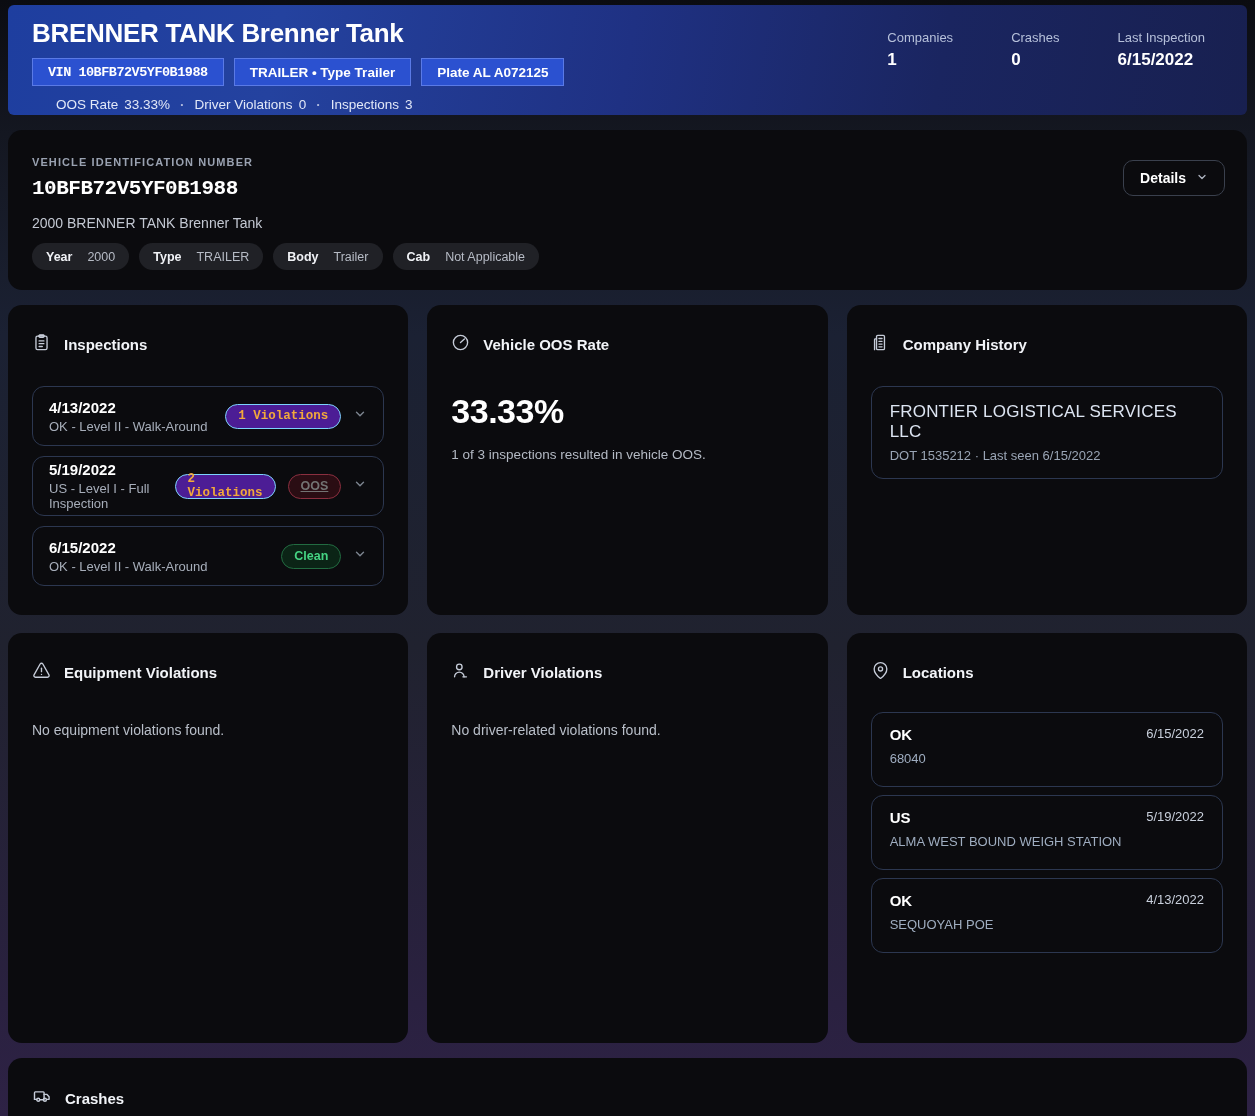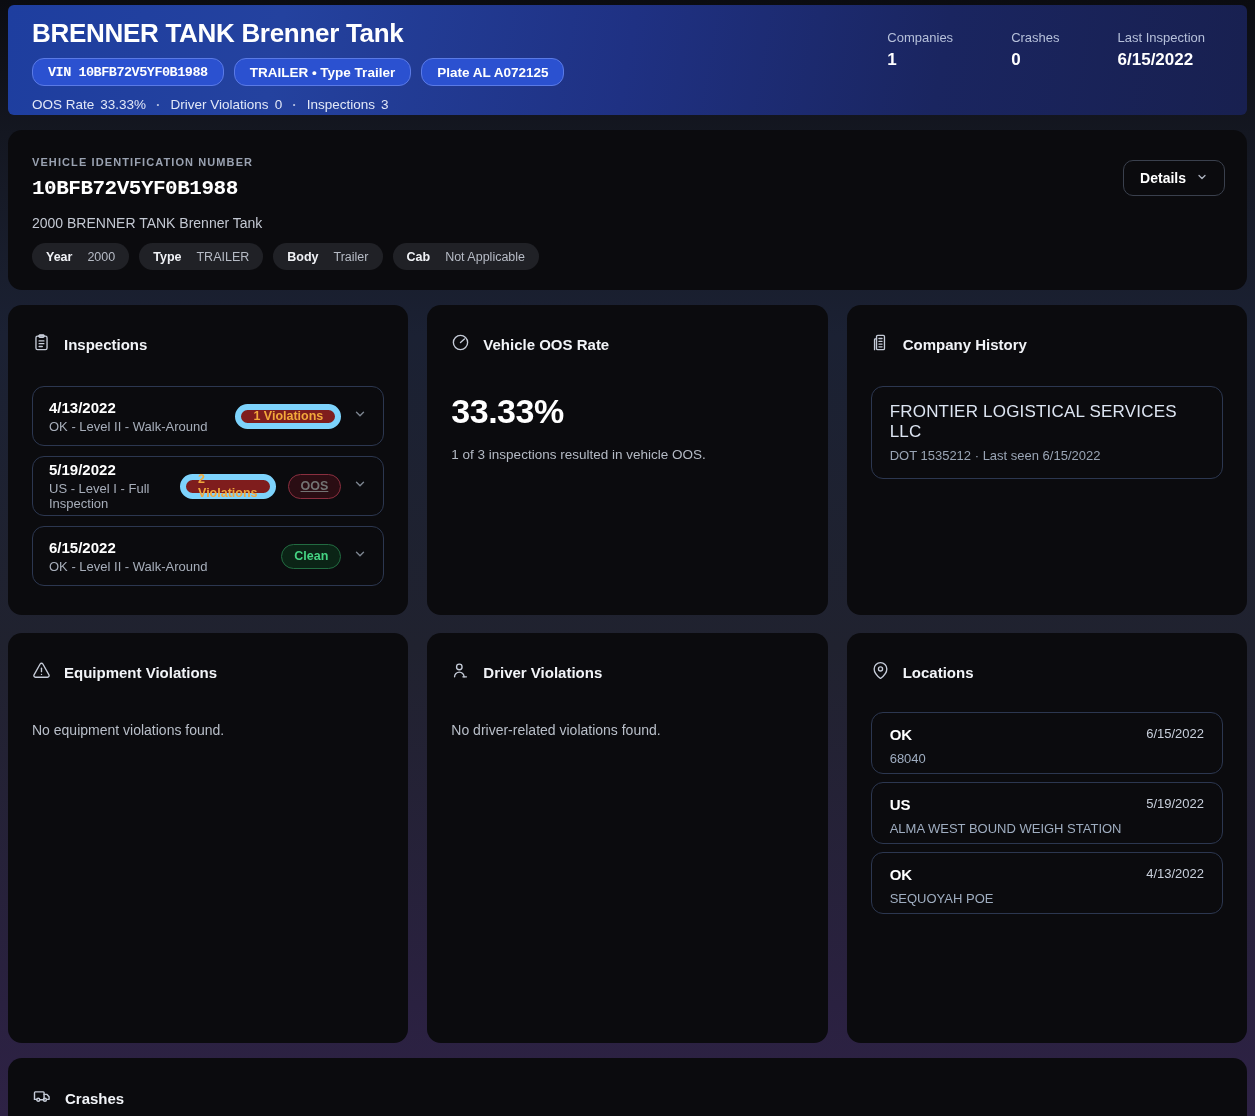--- a/index.html
+++ b/index.html
@@ -15,25 +15,25 @@
   .topbar {
     height:110px; border-radius:6px;
     background:linear-gradient(100deg,#1e3e9f 0%,#24429f 22%,#1f3183 50%,#1a2560 75%,#182050 100%);
     display:flex; justify-content:space-between;
     padding:13px 42px 0 24px;
   }
   .topbar h1 { font-size:26px; font-weight:800; letter-spacing:-0.3px; }
   .badge-row { display:flex; gap:10px; margin-top:9px; }
   .hbadge {
     display:inline-flex; align-items:center; height:28px; padding:0 15px;
-    background:#2b51d0; border:1px solid #5a7ae6; border-radius:12px;
+    background:#2b51d0; border:1px solid #5a7ae6; border-radius:0;
     font-size:13.5px; font-weight:bold; color:#fff; cursor:pointer;
   }
   .hbadge.mono { font-family:"Liberation Mono","DejaVu Sans Mono",monospace; letter-spacing:-0.5px; }
-  .substat-row { display:flex; align-items:center; gap:10px; margin-top:11px; font-size:13.5px; color:#e2e8f7; }
+  .substat-row { display:flex; align-items:center; gap:10px; margin-top:11px; font-size:13.5px; color:#e2e8f7;margin-left:24px; }
   .substat { display:inline-flex; gap:6px; }
   .dot-sep { color:#aeb9dd; font-weight:bold; }
   .stats { display:flex; gap:58px; padding-top:12px; }
   .stat .stat-label { font-size:13px; color:#b6c0da; }
   .stat .stat-value { font-size:17px; font-weight:800; margin-top:5px; color:#fff; }
 
   
   .card { background:#0b0b0e; border-radius:14px; padding:28px 24px; position:relative; }
   .card-title-row { display:flex; align-items:center; gap:13px; }
   .card-title-row svg { flex:none; color:#c6ccd8; }
@@ -63,37 +63,37 @@
   
   .insp-list { margin-top:30px; display:flex; flex-direction:column; gap:10px; }
   .insp-item {
     border:1px solid #2c3750; border-radius:12px; height:60px; padding:0 16px;
     display:flex; align-items:center; justify-content:space-between; cursor:pointer;
   }
   .insp-date { font-size:15px; font-weight:bold; }
   .insp-desc { font-size:13px; color:#a7aeba; margin-top:3px; }
   .insp-right { display:flex; align-items:center; gap:12px; }
   .tag { display:inline-flex; align-items:center; height:25px; padding:0 12px; border-radius:999px; font-size:12.5px; font-weight:bold; }
-  .tag-warning { color:#f2a93b; background:#7f1d1d; border:6px solid #7dd3fc; }
+  .tag-warning { color:#f2a93b; background:#4c1d95; border:1px solid #7dd3fc;font-family:Liberation Mono, monospace; }
   .tag-danger  { color:#737373; background:#2a0d13; border:1px solid #8a2f3f;text-decoration:underline; }
   .tag-success { color:#45d483; background:#0b2416; border:1px solid #226b41; }
   .chev { color:#7d8590; }
 
   
   .oos-value { font-size:34px; font-weight:800; margin-top:36px; letter-spacing:-0.5px; }
   .oos-desc { font-size:13.5px; color:#b4bac4; margin-top:16px; }
 
   
   .company-entry { border:1px solid #2c3750; border-radius:12px; padding:15px 18px; margin-top:30px; cursor:pointer; }
   .company-name { font-size:17px; color:#dde5f2; letter-spacing:0.2px; }
   .company-details { font-size:13px; color:#9aa5b5; margin-top:6px; }
 
   
   .loc-list { margin-top:28px; display:flex; flex-direction:column; gap:8px; }
-  .loc-item { border:1px solid #2c3750; border-radius:12px; padding:13px 18px 7px 18px; display:flex; justify-content:space-between; }
+  .loc-item { border:1px solid #2c3750; border-radius:12px; padding:13px 18px 20px 18px; display:flex; justify-content:space-between; }
   .loc-state { font-size:15px; font-weight:bold; }
   .loc-name { font-size:13px; color:#9fadc0; margin-top:8px; }
   .loc-date { font-size:13px; color:#c8cfdb; }
 
   
   .crash-card { margin-top:15px; height:132px; }
   .crash-card .empty-msg { margin-top:34px; }
 </style>
 </head>
 <body>

